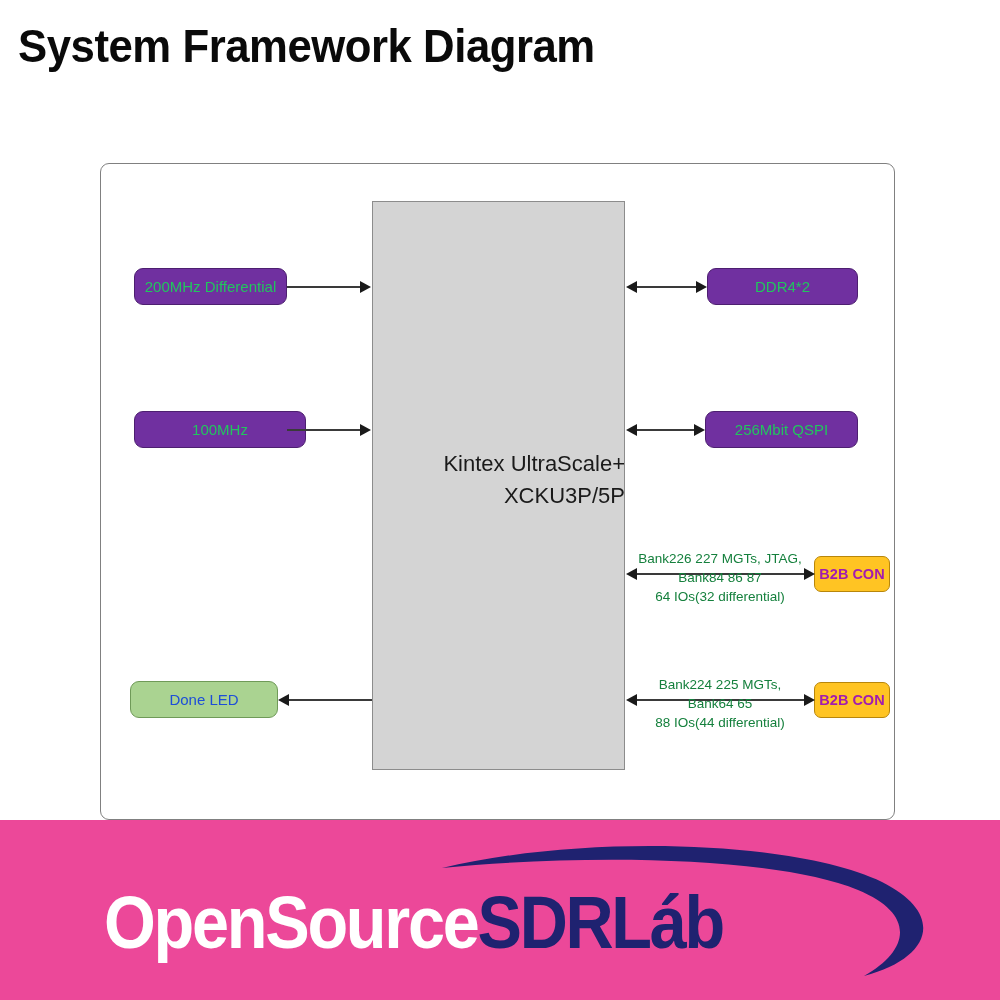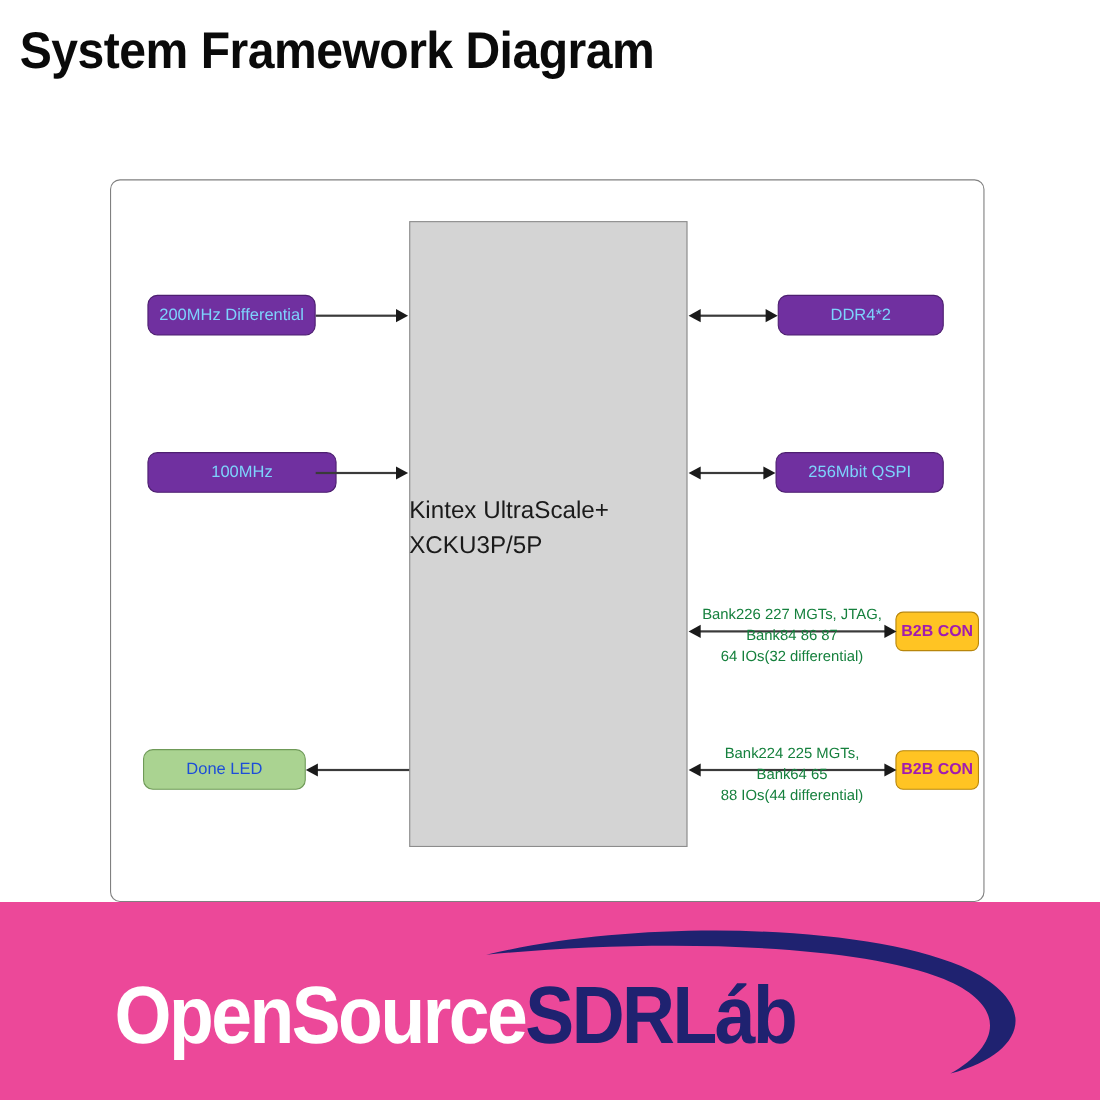--- a/index.html
+++ b/index.html
@@ -52,42 +52,42 @@
     height: 569px;
     background: #d4d4d4;
     border: 1.3px solid #8c8c8c;
     box-sizing: border-box;
   }
   #fpga-label {
     position: absolute;
     left: 372px;
     top: 448px;
     width: 253px;
-    text-align: left;
+    text-align: right;
     font-size: 22px;
     color: #1a1a1a;
     line-height: 1.45;
     white-space: pre-line;
   }
 
   
   .node {
     position: absolute;
     box-sizing: border-box;
     display: flex;
     align-items: center;
     justify-content: center;
     border-radius: 9px;
     font-size: 15px;
     white-space: nowrap;
   }
   .node-purple {
     background: #7030A0;
     border: 1.3px solid #4d1f70;
-    color: #7dd3fc;
+    color: #22c55e;
   }
   .node-green {
     background: #AAD391;
     border: 1.3px solid #6f9a58;
     color: #1d4ed8;
   }
   .node-yellow {
     background: #FFC423;
     border: 1.6px solid #b8860b;
     color: #a21caf;

